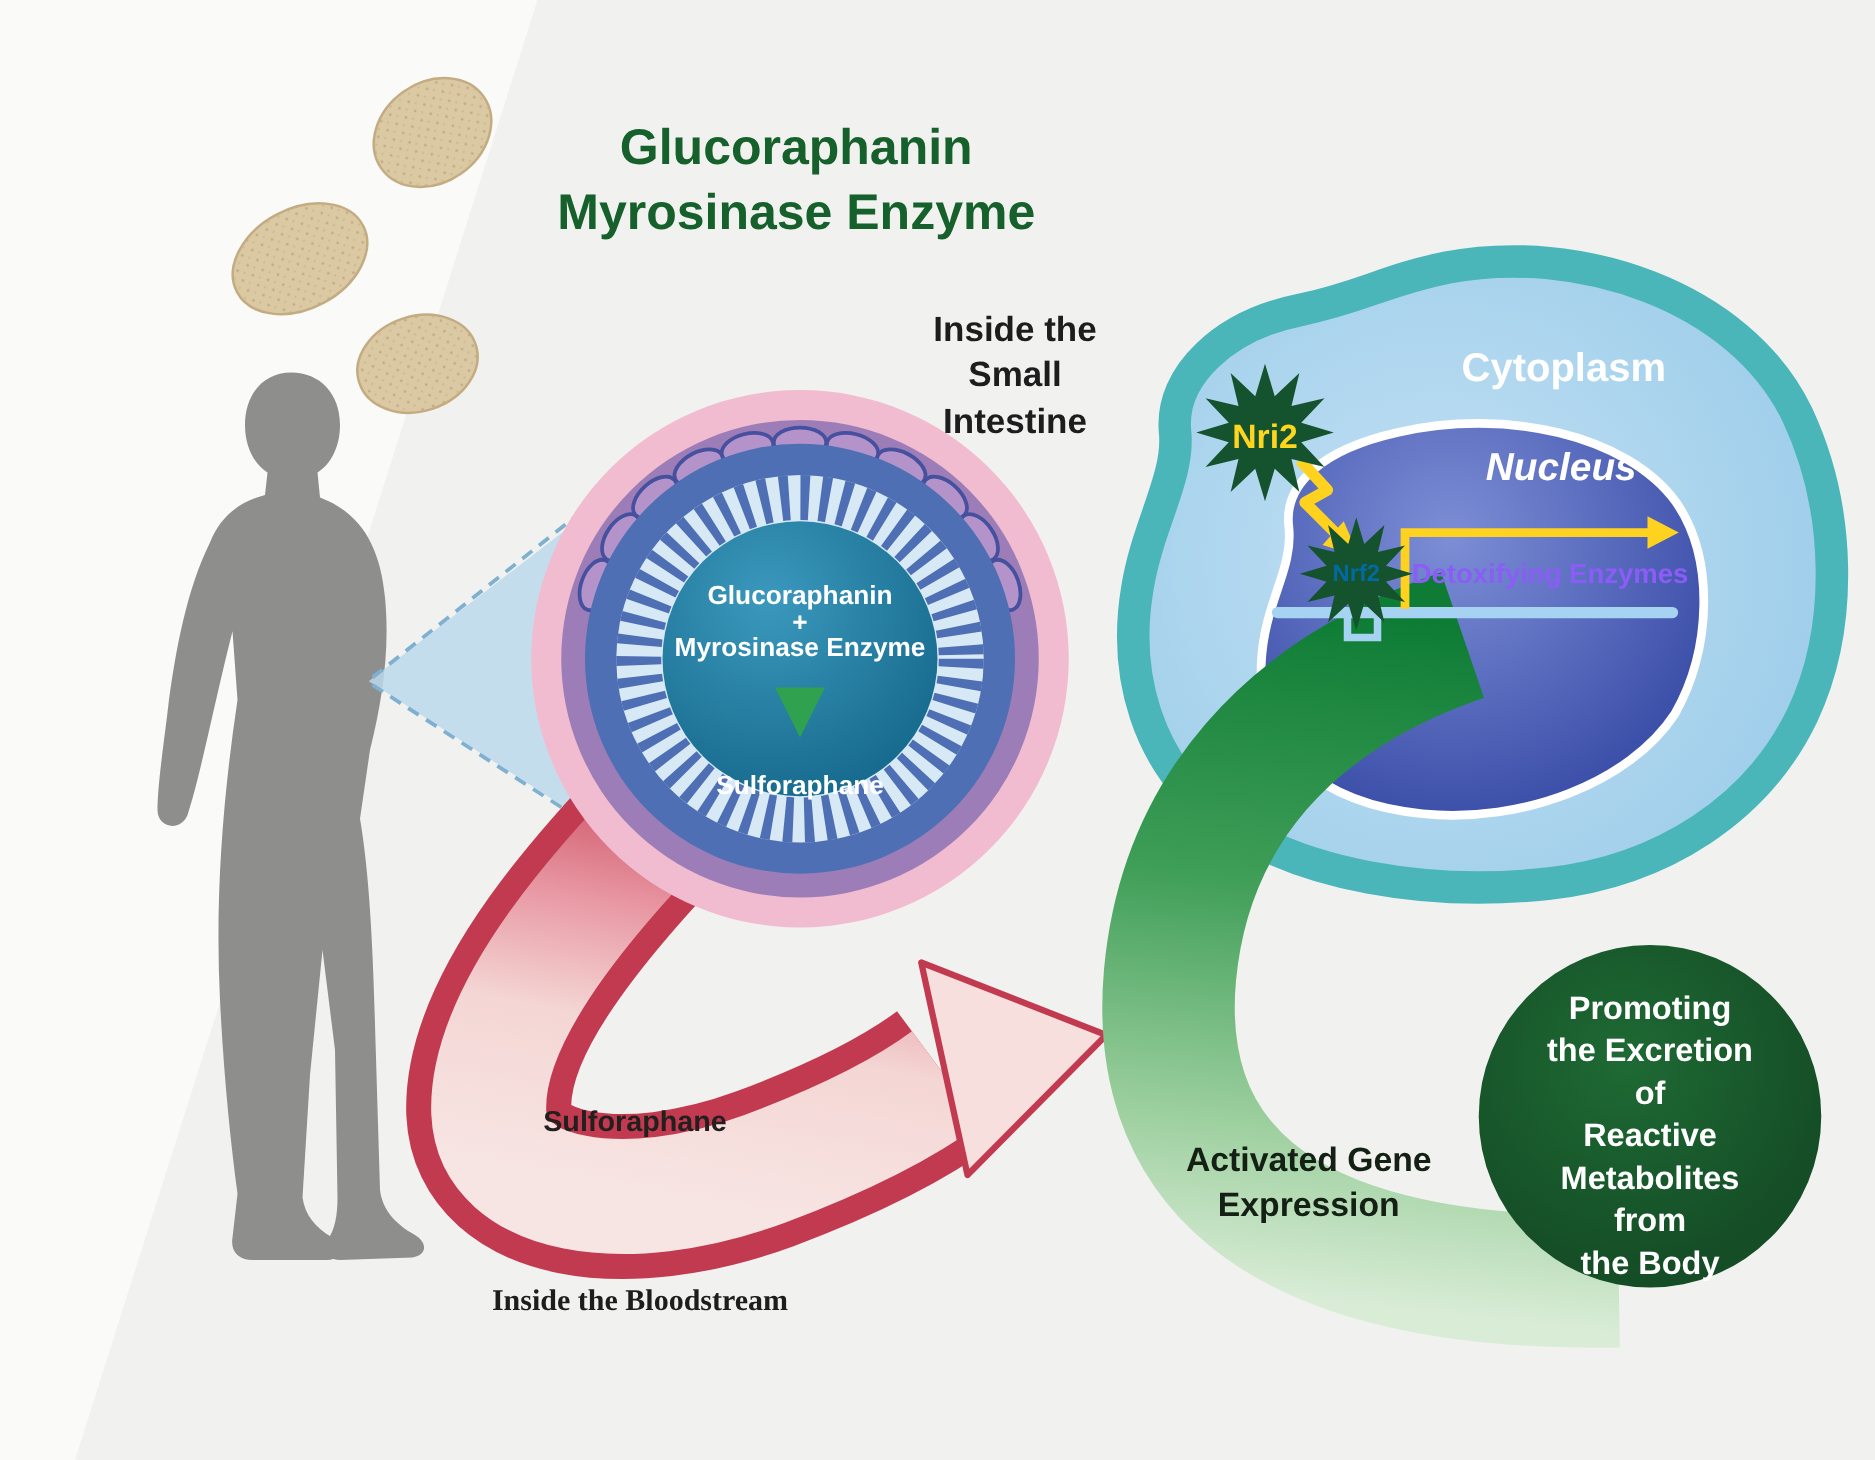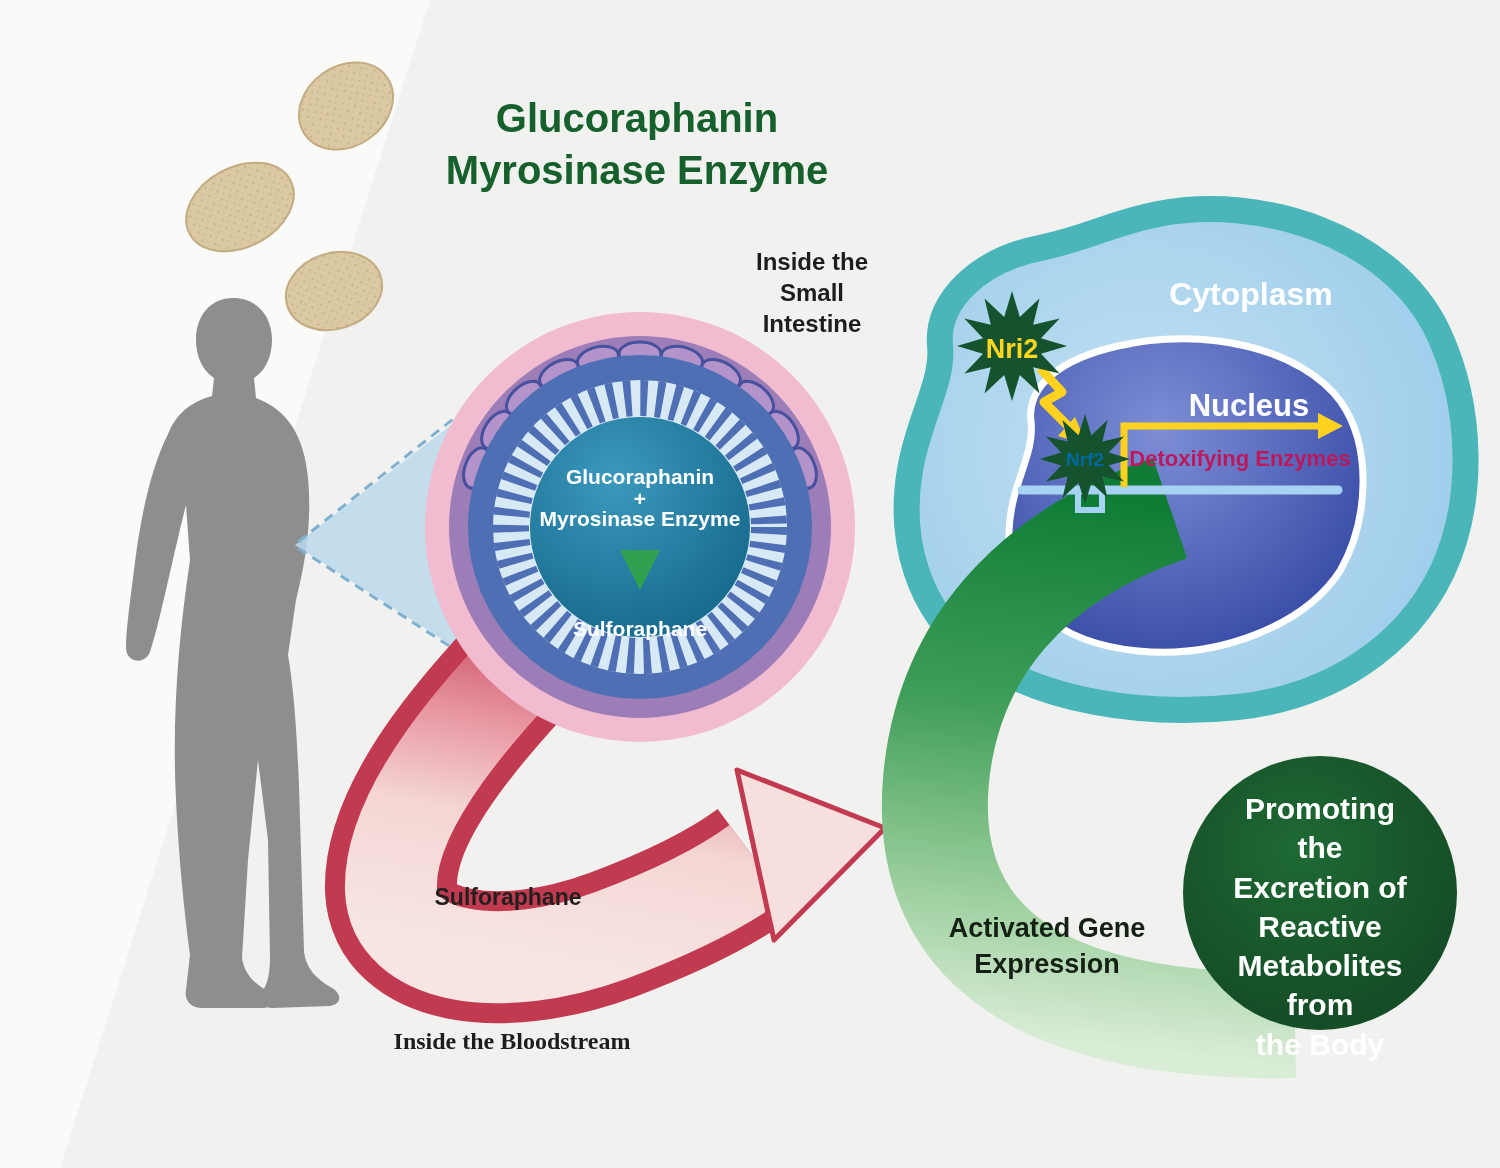--- a/index.html
+++ b/index.html
@@ -8,31 +8,31 @@
     background:#f1f2f0; overflow:hidden;
     font-family:"Liberation Sans", sans-serif;
   }
   .stage svg.art { position:absolute; inset:0; }
   .t {
     position:absolute; transform:translateX(-50%);
     text-align:center; font-weight:bold; white-space:pre-line;
     pointer-events:none;
   }
   .title      { font-size:40px; line-height:1.3; color:#16602b; }
-  .loc        { font-size:24px; line-height:1.3; color:#1d1d1d; }
+  .loc        { font-size:28px; line-height:1.3; color:#1d1d1d; }
   .loc-one    { font-size:24px; color:#1d1d1d;font-family:Liberation Serif, serif; }
   .circle-txt { font-size:21px; color:#ffffff; }
   .arrow-lbl  { font-size:23px; color:#241f1f; }
   .cyto       { font-size:32px; color:#ffffff;margin-left:46px; }
   .nuc        { font-size:31px; color:#ffffff; }
   .star-lbl   { font-size:27px; color:#ffd61e; }
   .star-lbl2  { font-size:19px; color:#0369a1; }
-  .detox      { font-size:22px; color:#be185d; }
+  .detox      { font-size:22px; color:#8b5cf6; }
   .gene       { font-size:27px; line-height:1.33; color:#132013;margin-top:43px; }
-  .outcome    { font-size:30px; line-height:1.31; color:#ffffff; }
+  .outcome    { font-size:26px; line-height:1.31; color:#ffffff; }
 </style>
 </head>
 <body>
 
 <div class="stage">
 
   <svg class="art" width="1500" height="1168" viewBox="0 0 1500 1168">
     <defs>
       <pattern id="speckle" width="9" height="9" patternUnits="userSpaceOnUse">
         <rect width="9" height="9" fill="#dbc9a4"></rect>
@@ -189,21 +189,21 @@
   <div class="t circle-txt" style="left:640px; top:487px;">+</div>
   <div class="t circle-txt" style="left:640px; top:507px;">Myrosinase Enzyme</div>
   <div class="t circle-txt" style="left:640px; top:617px;">Sulforaphane</div>
 
   <div class="t arrow-lbl" style="left:508px; top:884px;">Sulforaphane</div>
 
   <div class="t loc-one" style="left:512px; top:1028px; font-weight:bold;">Inside the Bloodstream</div>
 
   <div class="t cyto" style="left:1205px; top:276px;">Cytoplasm</div>
 
-  <div class="t nuc" style="left:1249px; top:388px;">Nucleus</div>
+  <div class="t nuc" style="left:1249px; top:356px;font-style:italic;">Nucleus</div>
 
   <div class="t star-lbl" style="left:1012px; top:334px;">Nri2</div>
 
   <div class="t star-lbl2" style="left:1085px; top:449px;">Nrf2</div>
 
   <div class="t detox" style="left:1240px; top:446px;">Detoxifying Enzymes</div>
 
   <div class="t gene" style="left:1047px; top:868px;">Activated Gene
 Expression</div>
 

